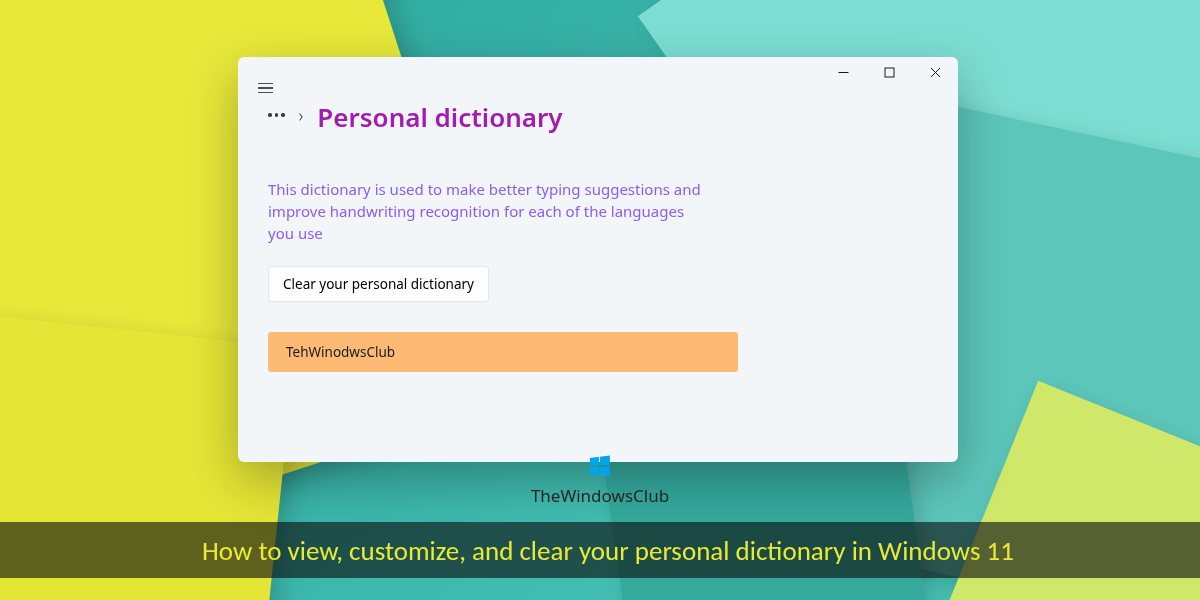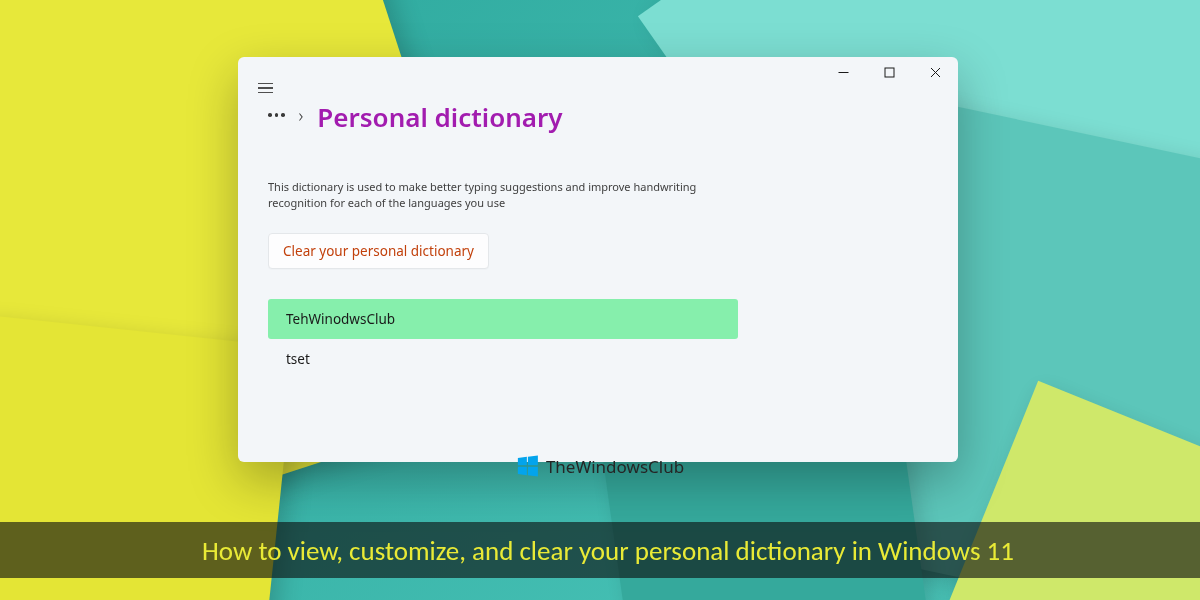--- a/index.html
+++ b/index.html
@@ -42,47 +42,47 @@
   .breadcrumb {
     display:flex; align-items:center; gap: 14px;
     padding: 6px 0 0 30px;
   }
   .dots { display:flex; gap:3px; padding-bottom:4px; }
   .dots span { width:3.5px; height:3.5px; border-radius:50%; background:#3a3a3a; display:block; }
   .chevron { font-size: 18px; color:#3a3a3a; font-weight:300; padding-bottom:4px;}
   .page-title { font-size: 26px; font-weight:600; color:#a21caf; }
 
   .body-area { padding: 44px 30px 0 30px; }
-  .description { font-size: 11px; color:#404040; line-height:1.45; max-width: 440px; }
+  .description { font-size: 15px; color:#8b5cf6; line-height:1.45; max-width: 440px; }
 
   .clear-btn {
     margin-top: 22px;
     display:inline-block;
     background:#fdfdfe;
     border:1px solid #e4e7ea;
     border-radius:4px;
     padding: 8px 14px;
     font-size: 13.5px;
-    color:#c2410c;
+    color:#000000;
     box-shadow: 0 1px 1px rgba(0,0,0,.02);
   }
 
   .list { margin-top: 30px; width: 470px; }
   .list-row {
     height: 40px; display:flex; align-items:center;
     padding: 0 18px; font-size: 13.5px; color:#1a1a1a;
     border-radius: 3px;
   }
-  .list-row.alt { background: #86efac; }
+  .list-row.alt { background: #fdba74; }
 
   
   .watermark {
     position:absolute; left: 50%; transform: translateX(-50%);
     top: 454px; display:flex; align-items:center; gap:6px;
-    color:#252525; font-size: 17px; font-weight:400;
+    color:#252525; font-size: 17px; font-weight:400;flex-direction:column;
   }
   .wm-logo { width:24px; height:24px; }
 
   
   .caption {
     position:absolute; left:0; right:0; bottom: 22px; height: 56px;
     background: rgba(12,14,14,.62);
     display:flex; align-items:center; justify-content:center;
   }
   .caption-text {
@@ -142,21 +142,20 @@
     <div class="chevron">›</div>
     <div class="page-title">Personal dictionary</div>
   </div>
 
   <div class="body-area">
     <div class="description">This dictionary is used to make better typing suggestions and improve handwriting recognition for each of the languages you use</div>
     <div class="clear-btn">Clear your personal dictionary</div>
 
     <div class="list">
       <div class="list-row alt">TehWinodwsClub</div>
-      <div class="list-row">tset</div>
     </div>
   </div>
 </div>
 
 <div class="watermark">
   <svg class="wm-logo" viewBox="0 0 24 24">
     <polygon points="2,4 11,2.8 11,11.3 2,11.3" fill="#03a4ec"></polygon>
     <polygon points="12,2.7 22,1.4 22,11.3 12,11.3" fill="#03a4ec"></polygon>
     <polygon points="2,12.7 11,12.7 11,21.2 2,20" fill="#03a4ec"></polygon>
     <polygon points="12,12.7 22,12.7 22,22.6 12,21.3" fill="#03a4ec"></polygon>

